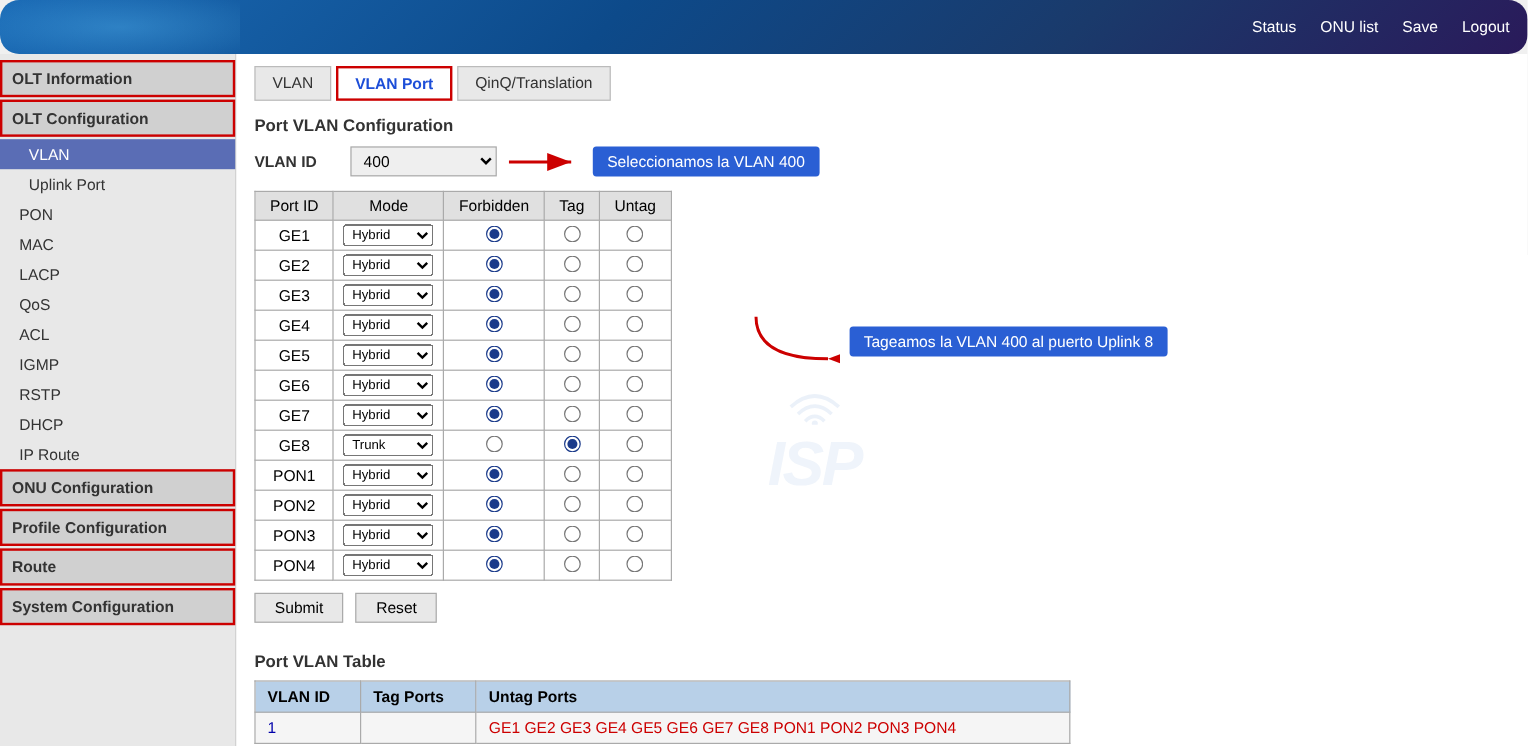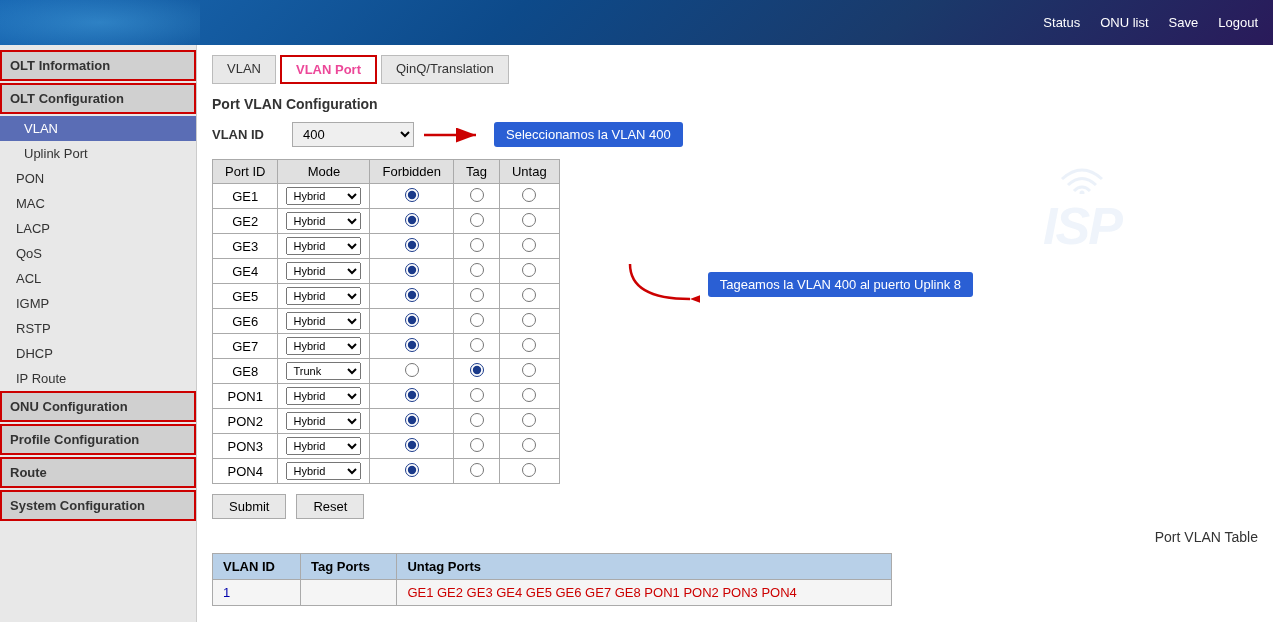--- a/index.html
+++ b/index.html
@@ -9,20 +9,21 @@
     .top-header {
       background: linear-gradient(135deg, #1a6ab5 0%, #0d4a8a 40%, #1a3a6b 70%, #2a1a5a 100%);
       height: 45px;
       display: flex;
       align-items: center;
       justify-content: flex-end;
       padding: 0 15px;
       gap: 20px;
       position: relative;
       overflow: hidden;
+      border-radius: 16px;
     }
     .top-header::before {
       content: '';
       position: absolute;
       left: 0; top: 0; width: 200px; height: 45px;
       background: radial-gradient(ellipse at 50% 50%, rgba(100,200,255,0.3), transparent);
     }
     .top-header a {
       color: white;
       text-decoration: none;
@@ -80,21 +81,21 @@
       padding: 5px 14px;
       background: #e8e8e8;
       border: 1px solid #bbb;
       cursor: pointer;
       font-size: 13px;
       color: #333;
     }
     .tab.active {
       background: white;
       border: 2px solid #cc0000;
-      color: #ec4899;
+      color: #1d4ed8;
       font-weight: bold;
     }
 
     
     .section-title {
       font-weight: bold;
       font-size: 14px;
       color: #333;
       margin-bottom: 10px;
     }
@@ -157,25 +158,24 @@
       padding: 4px 16px;
       background: #e8e8e8;
       border: 1px solid #aaa;
       cursor: pointer;
       font-size: 13px;
       margin-right: 4px;
     }
 
     
     .vlan-table-title {
-      font-weight: normal;
+      font-weight: bold;
       font-size: 14px;
       color: #333;
-      margin: 10px 0 8px 0;
-      text-align: right;
+      margin: 24px 0 8px 0;
     }
     .vlan-summary-table {
       border-collapse: collapse;
       font-size: 13px;
       width: 680px;
     }
     .vlan-summary-table th {
       background: #b8d0e8;
       border: 1px solid #aaa;
       padding: 5px 10px;
@@ -373,21 +373,21 @@
                 <td><input type="radio" name="port_11" style=""></td>
               </tr>
             </tbody>
         </table>
         <div style="margin-top:6px; display:flex; gap:6px;">
           <button class="btn-submit">Submit</button>
           <button class="btn-submit">Reset</button>
         </div>
       </div>
 
-      <div style="display:flex; flex-direction:row; align-items:flex-start; gap:10px; flex:1;">
+      <div style="display:flex; flex-direction:column; align-items:flex-start; gap:10px; flex:1;">
         <div style="display:flex; align-items:center; margin-left:40px; margin-top:100px; gap:8px;">
           <svg width="80" height="50" style="transform: scaleX(-1);">
             <defs>
               <marker id="arrowhead2" markerWidth="8" markerHeight="6" refX="0" refY="3" orient="auto">
                 <polygon points="8 0, 0 3, 8 6" fill="#cc0000"></polygon>
               </marker>
             </defs>
             <path d="M70 5 Q70 40 10 40" stroke="#cc0000" stroke-width="2.5" fill="none" marker-end="url(#arrowhead2)"></path>
           </svg>
           <div class="annotation-box">Tageamos la VLAN 400 al puerto Uplink 8</div>

